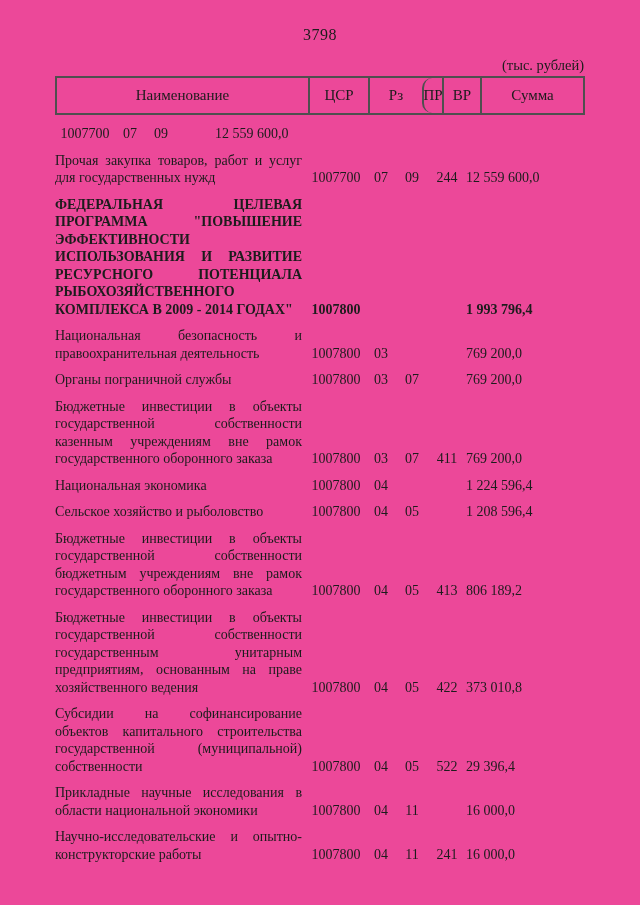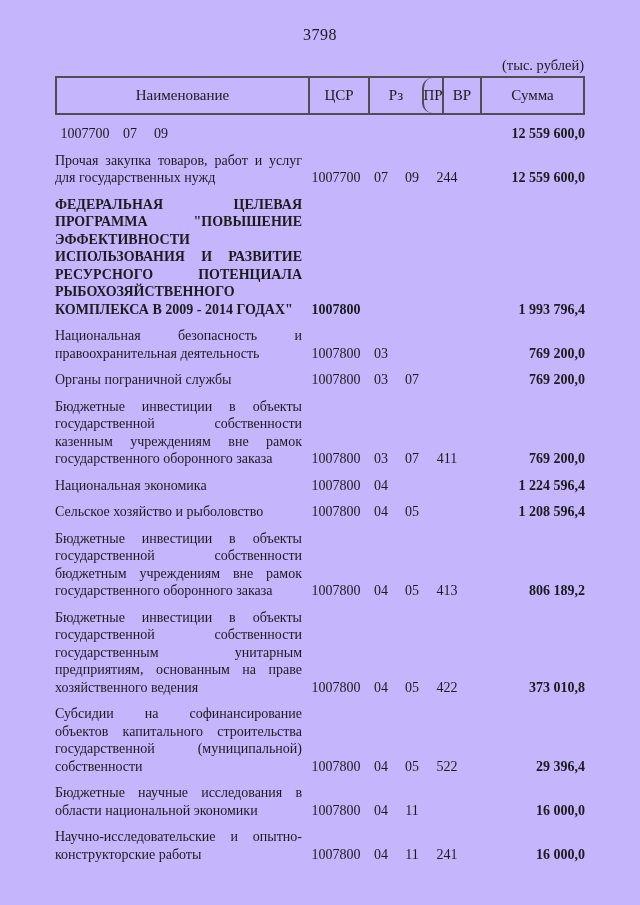--- a/index.html
+++ b/index.html
@@ -8,21 +8,21 @@
     height: 905px;
     background: #ffffff;
     font-family: "Liberation Serif", serif;
     color: #1c1c1c;
     overflow: hidden;
   }
   .page {
     position: relative;
     width: 640px;
     height: 905px;
-    background: #c4b5fd;
+    background: #ec4899;
   }
   .page-number {
     text-align: center;
     padding-top: 26px;
     font-size: 16px;
     letter-spacing: 0.5px;
   }
   .units-note {
     text-align: right;
     margin: 13px 56px 2px 12px;
@@ -69,21 +69,21 @@
     text-align: justify;
   }
   .row .num {
     text-align: center;
     white-space: nowrap;
   }
   .row .csr-cell { width: 60px; }
   .row .rz-cell  { width: 30px; }
   .row .pr-cell  { width: 32px; }
   .row .vr-cell  { width: 38px; }
-  .row .sum-cell { flex: 1; text-align: right; white-space: nowrap; font-weight: bold; }
+  .row .sum-cell { flex: 1; white-space: nowrap; }
   .row.bold { font-weight: bold; }
 </style>
 </head>
 <body>
 
 <div class="page">
 
   <div class="page-number">3798</div>
 
   <div class="units-note">(тыс. рублей)</div>
@@ -181,21 +181,21 @@
   </div>
         <div class="row">
     <div class="name-cell">Субсидии на софинансирование объектов капитального строительства государственной (муниципальной) собственности</div>
     <div class="num csr-cell">1007800</div>
     <div class="num rz-cell">04</div>
     <div class="num pr-cell">05</div>
     <div class="num vr-cell">522</div>
     <div class="sum-cell">29 396,4</div>
   </div>
         <div class="row">
-    <div class="name-cell">Бюджетные научные исследования в области национальной экономики</div>
+    <div class="name-cell">Прикладные научные исследования в области национальной экономики</div>
     <div class="num csr-cell">1007800</div>
     <div class="num rz-cell">04</div>
     <div class="num pr-cell">11</div>
     <div class="num vr-cell"></div>
     <div class="sum-cell">16 000,0</div>
   </div>
         <div class="row">
     <div class="name-cell">Научно-исследовательские и опытно-конструкторские работы</div>
     <div class="num csr-cell">1007800</div>
     <div class="num rz-cell">04</div>

